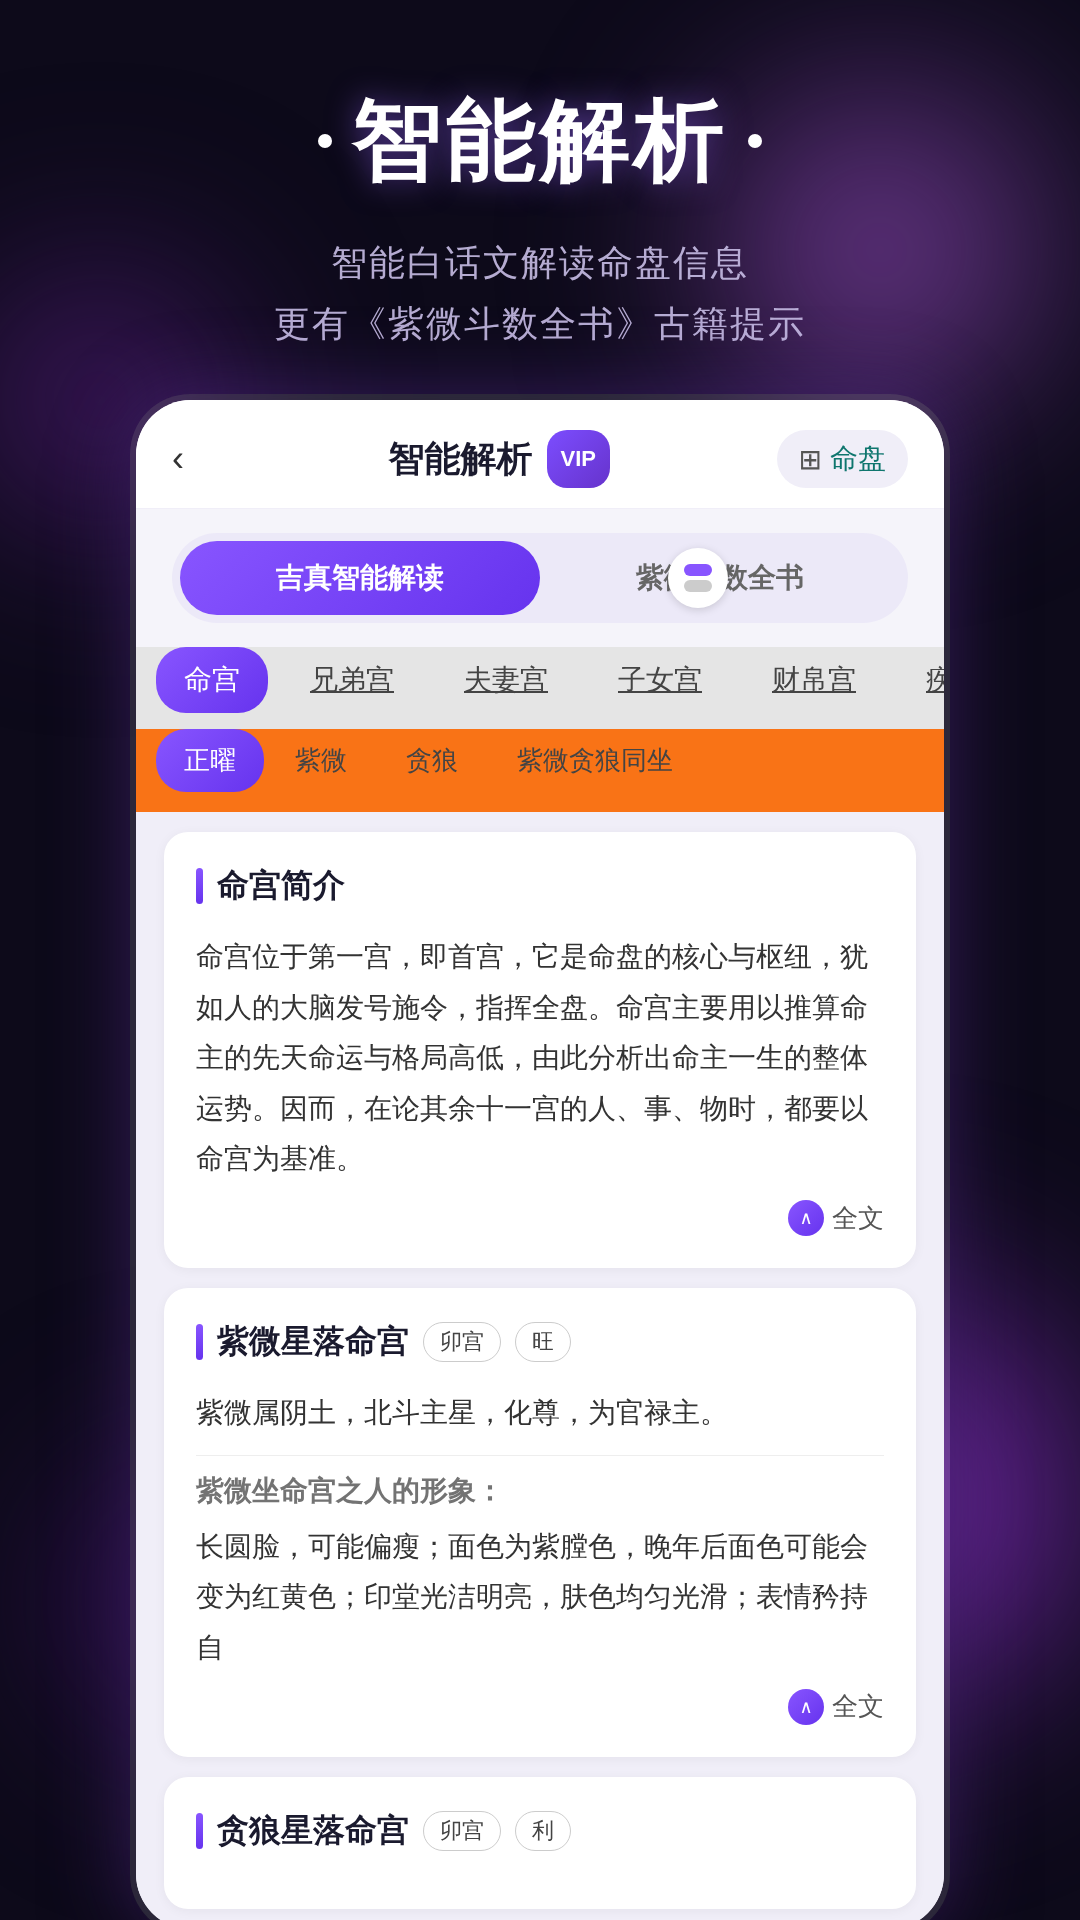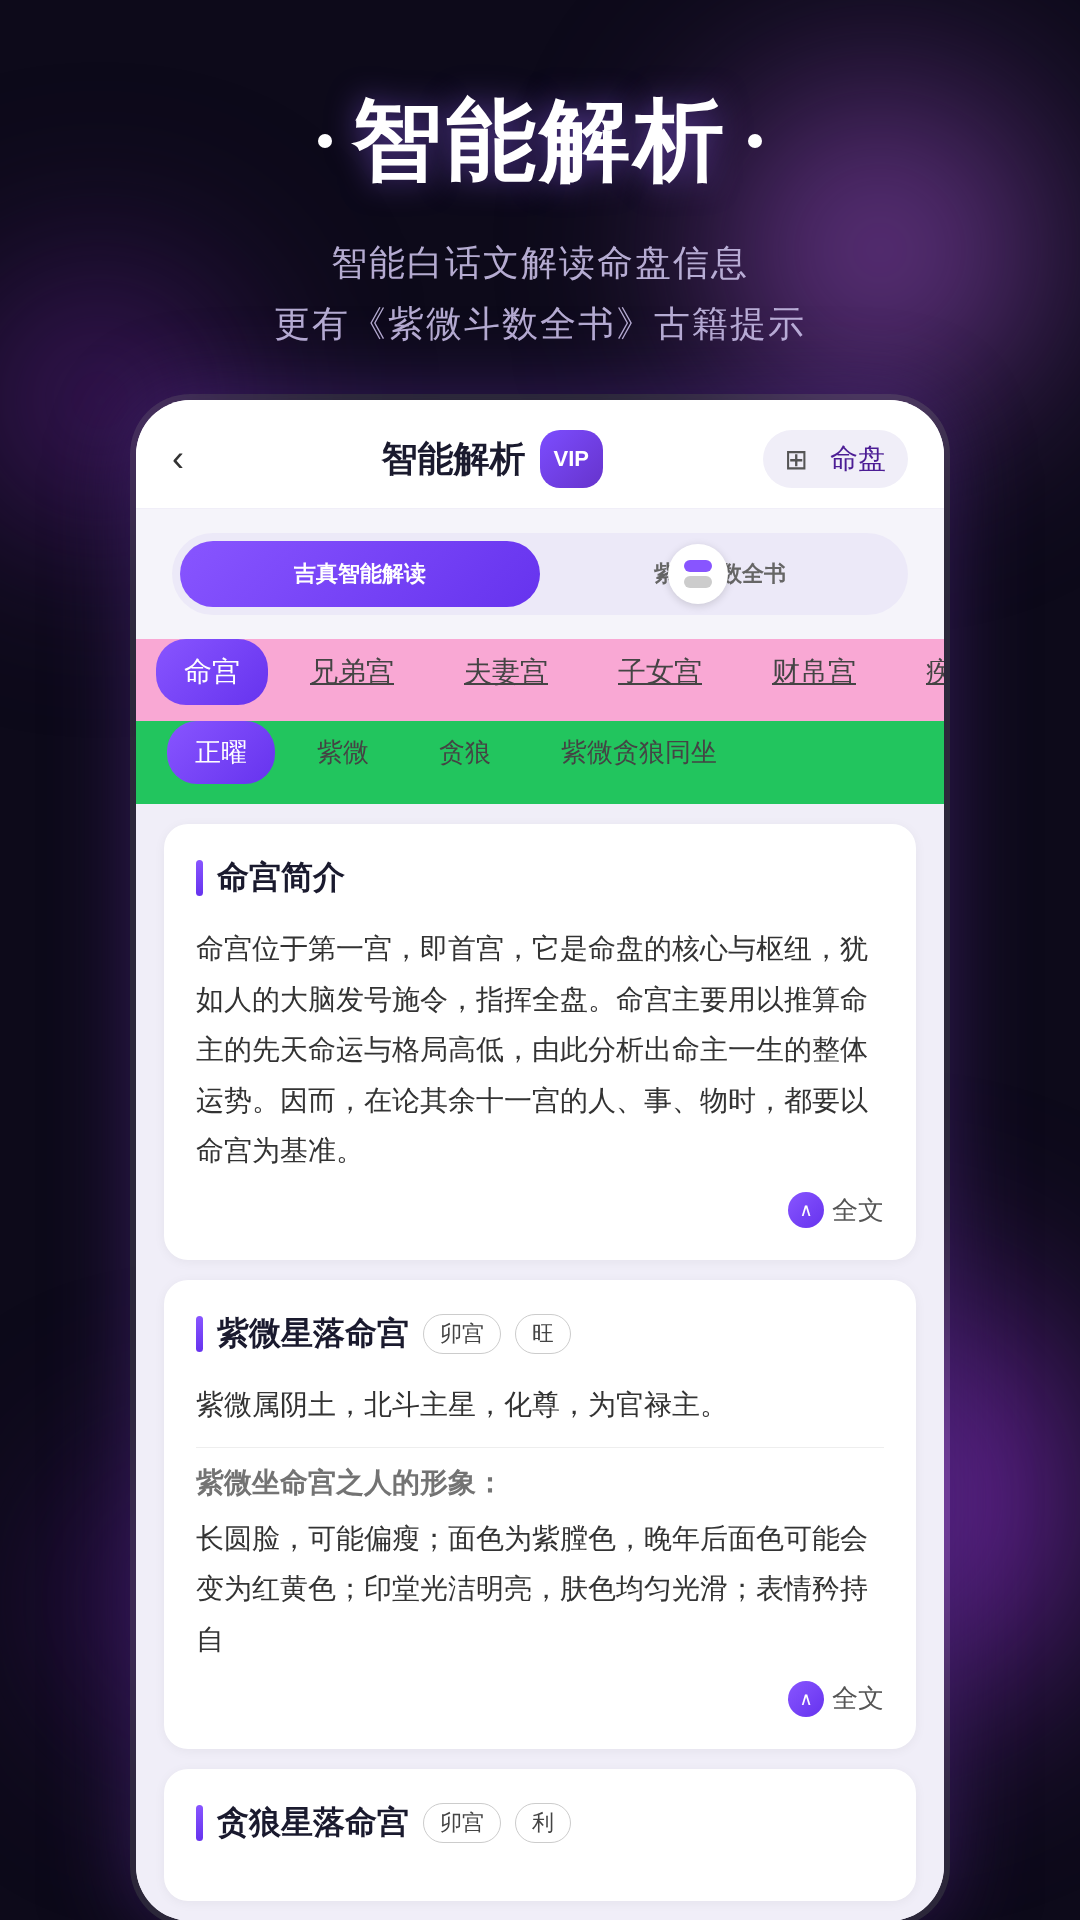--- a/index.html
+++ b/index.html
@@ -159,23 +159,22 @@
       cursor: pointer;
     }
 
     .mingpan-icon {
       font-size: 28px;
       color: #555;
     }
 
     .mingpan-text {
       font-size: 28px;
-      color: #4c1d95;
+      color: #0f766e;
       font-weight: 500;
-      margin-left: 14px;
     }
 
     
     .toggle-area {
       background: #f5f4fa;
       padding: 24px 36px;
       display: flex;
       align-items: center;
       gap: 0;
     }
@@ -187,21 +186,21 @@
       padding: 8px;
       display: flex;
       align-items: center;
       position: relative;
     }
 
     .toggle-option {
       flex: 1;
       text-align: center;
       padding: 18px 0;
-      font-size: 22px;
+      font-size: 28px;
       font-weight: 600;
       border-radius: 40px;
       cursor: pointer;
       position: relative;
       z-index: 1;
     }
 
     .toggle-option.active {
       background: linear-gradient(135deg, #8855ff, #6633ee);
       color: white;
@@ -238,21 +237,21 @@
     .toggle-circle-half.top {
       background: #8855ff;
     }
 
     .toggle-circle-half.bottom {
       background: #ccc;
     }
 
     
     .category-tabs {
-      background: #f9a8d4;
+      background: #e5e5e5;
       padding: 0 20px 16px;
       display: flex;
       gap: 14px;
       overflow-x: auto;
       scrollbar-width: none;
     }
 
     .category-tab {
       padding: 14px 28px;
       border-radius: 30px;
@@ -268,24 +267,24 @@
     }
 
     .category-tab.inactive {
       background: transparent;
       color: #444;
       text-decoration: underline;
     }
 
     
     .sub-tabs {
-      background: #22c55e;
-      padding: 0 31px 20px;
-      display: flex;
-      gap: 14px;
+      background: #f97316;
+      padding: 0 20px 20px;
+      display: flex;
+      gap: 3px;
       overflow-x: auto;
       scrollbar-width: none;
     }
 
     .sub-tab {
       padding: 14px 28px;
       border-radius: 30px;
       font-size: 26px;
       font-weight: 500;
       cursor: pointer;

